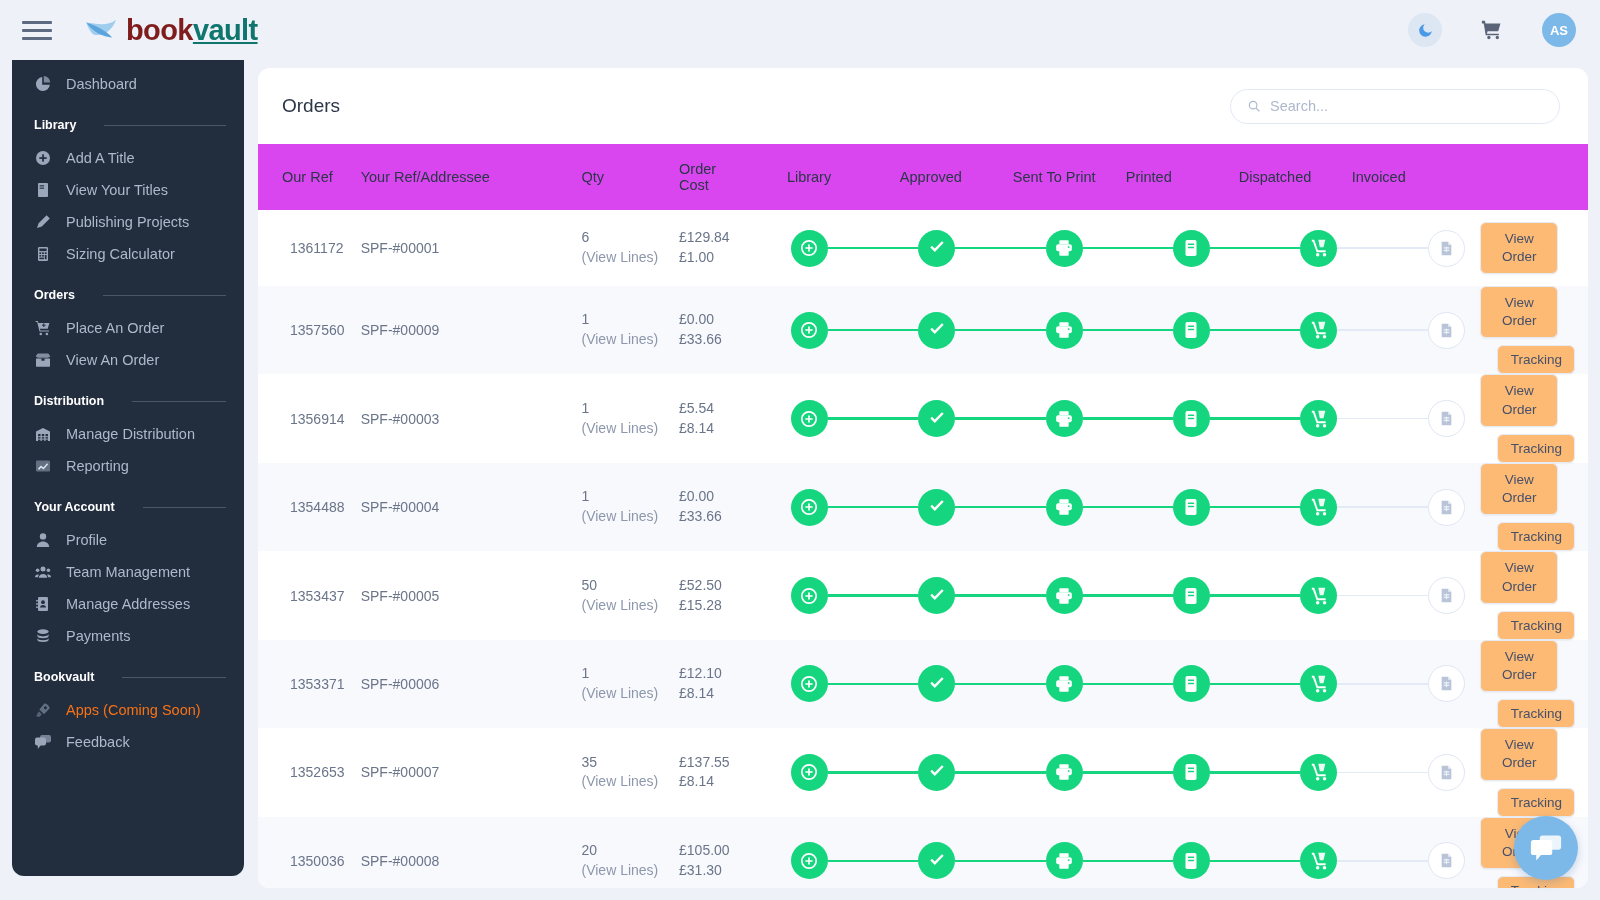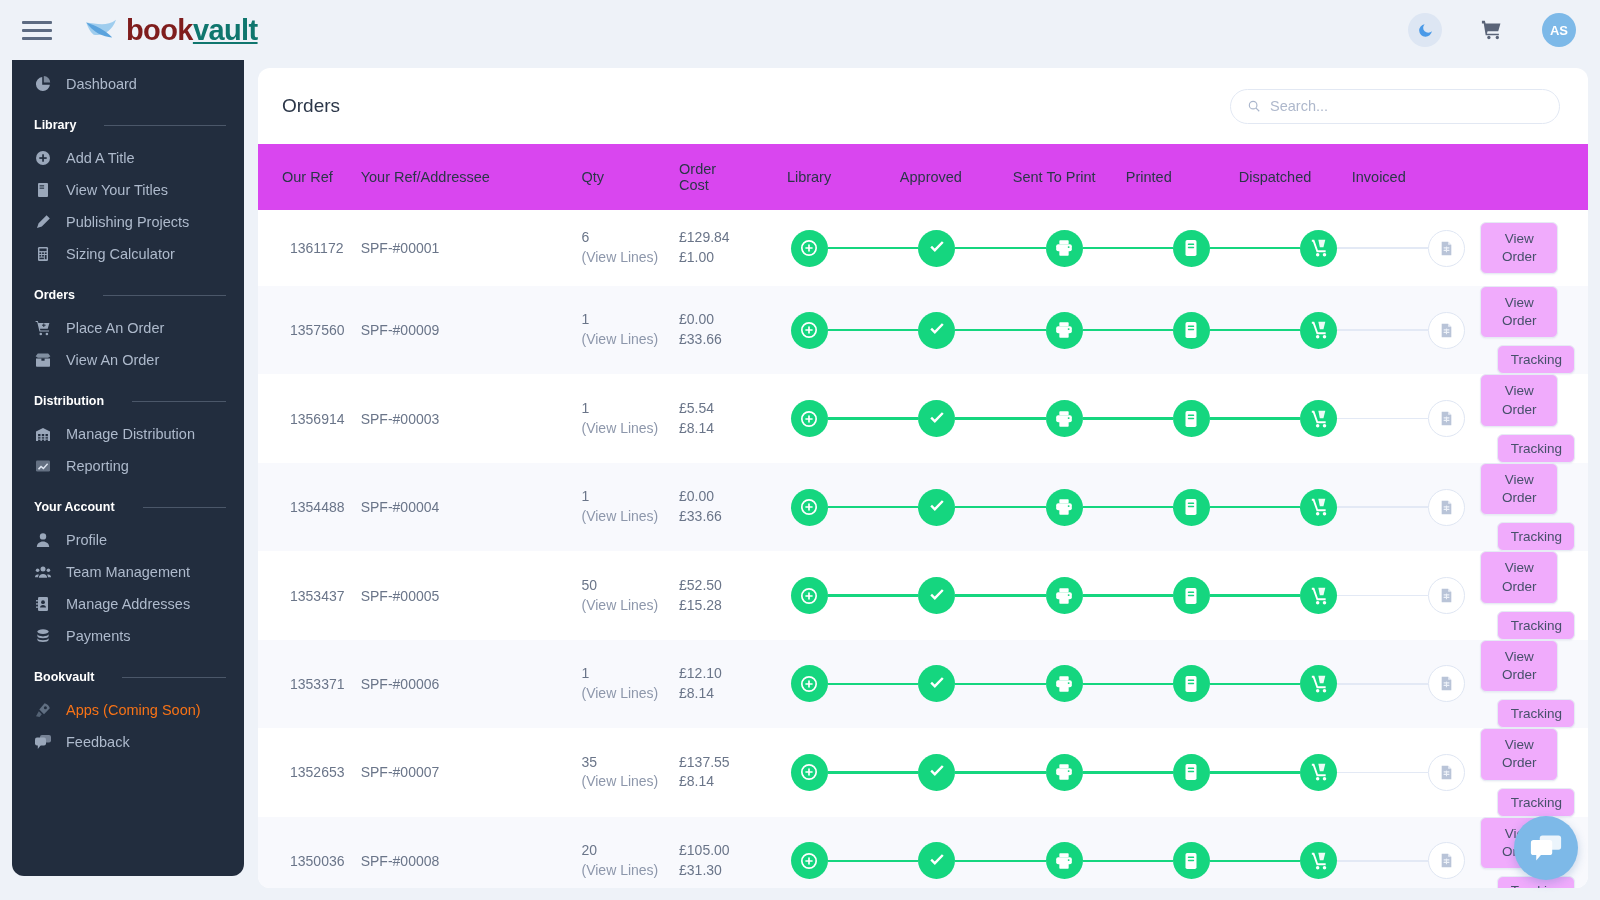--- a/index.html
+++ b/index.html
@@ -175,21 +175,21 @@
   .node.todo { background: #ffffff; border: 1.5px solid #dfe6f3; }
   .node.todo svg { fill: #b9c4d8; width: 17px; height: 17px; }
   .seg { flex: 1; height: 2.5px; background: #15d67f; z-index: 1; }
   .seg.off { background: #e3e9f5; height: 1.5px; }
 
   .actions {
     display: flex; flex-direction: column; align-items: center; gap: 7px;
     padding-right: 14px;
   }
   .btn {
-    border: 1px solid #e6ebf4; background: #f0abfc;
+    border: 1px solid #e6ebf4; background: #fdba74;
     border-radius: 6px;
     font-family: "Liberation Sans", sans-serif;
     color: #46506a; cursor: pointer;
     box-shadow: 0 1px 2px rgba(40,60,100,.06);
   }
   .btn-view {
     width: 78px; padding: 7px 0;
     font-size: 13.5px; line-height: 1.35; text-align: center;
   }
   .btn-track {

